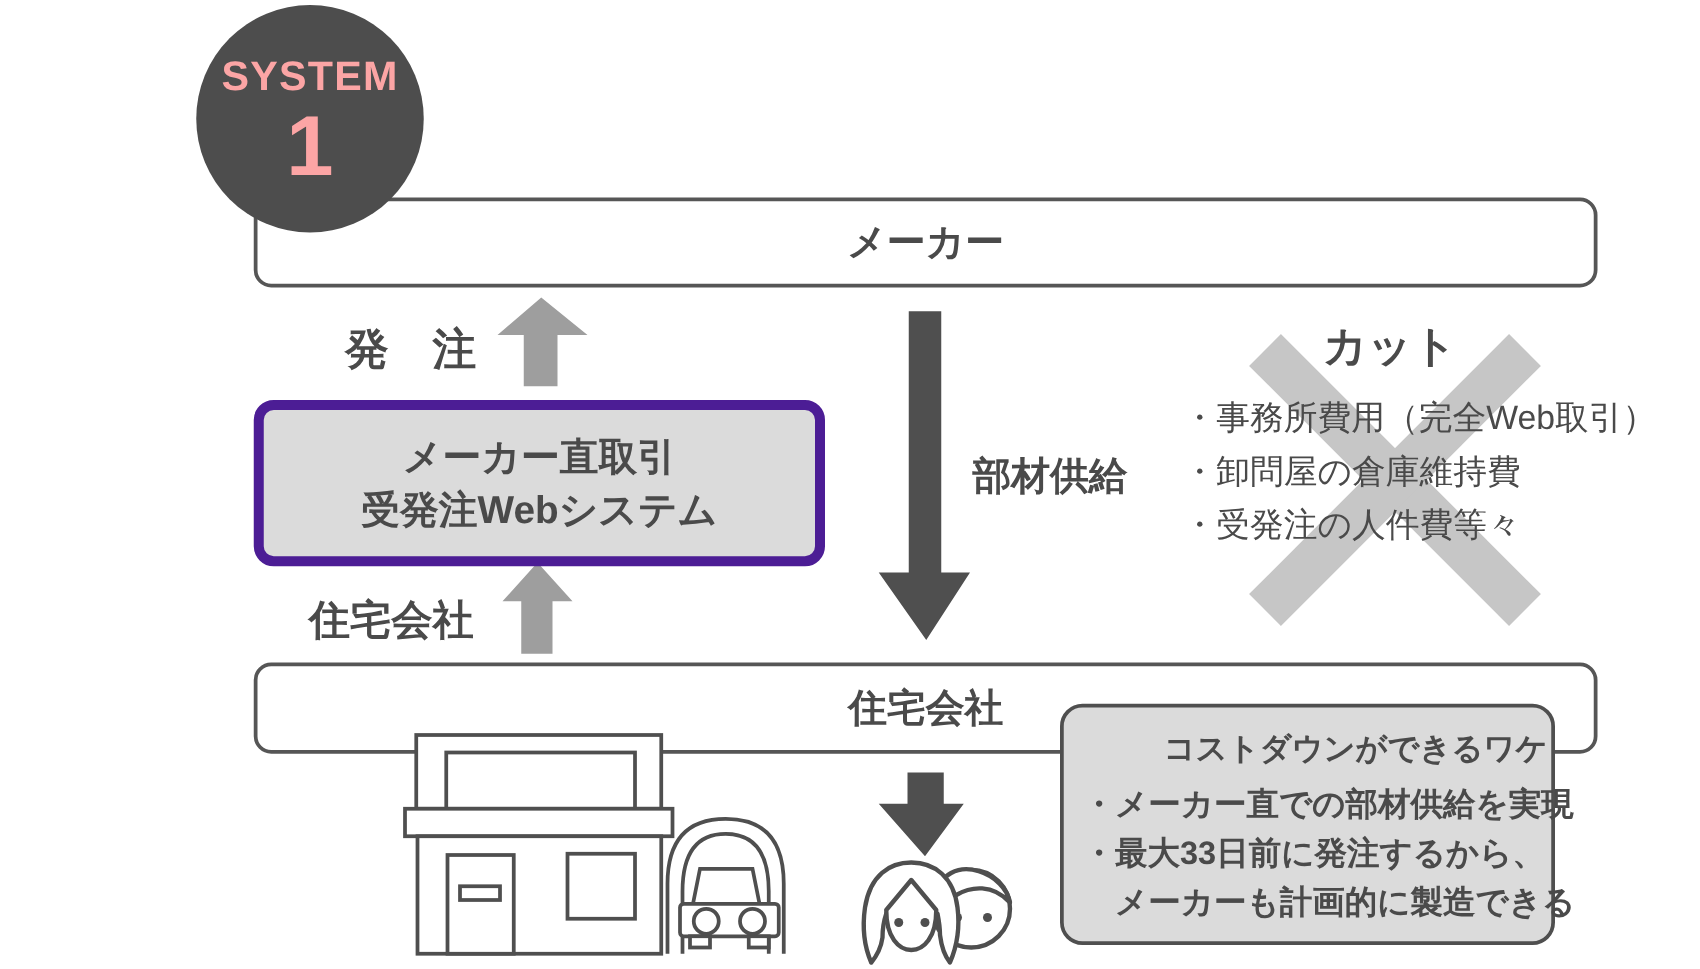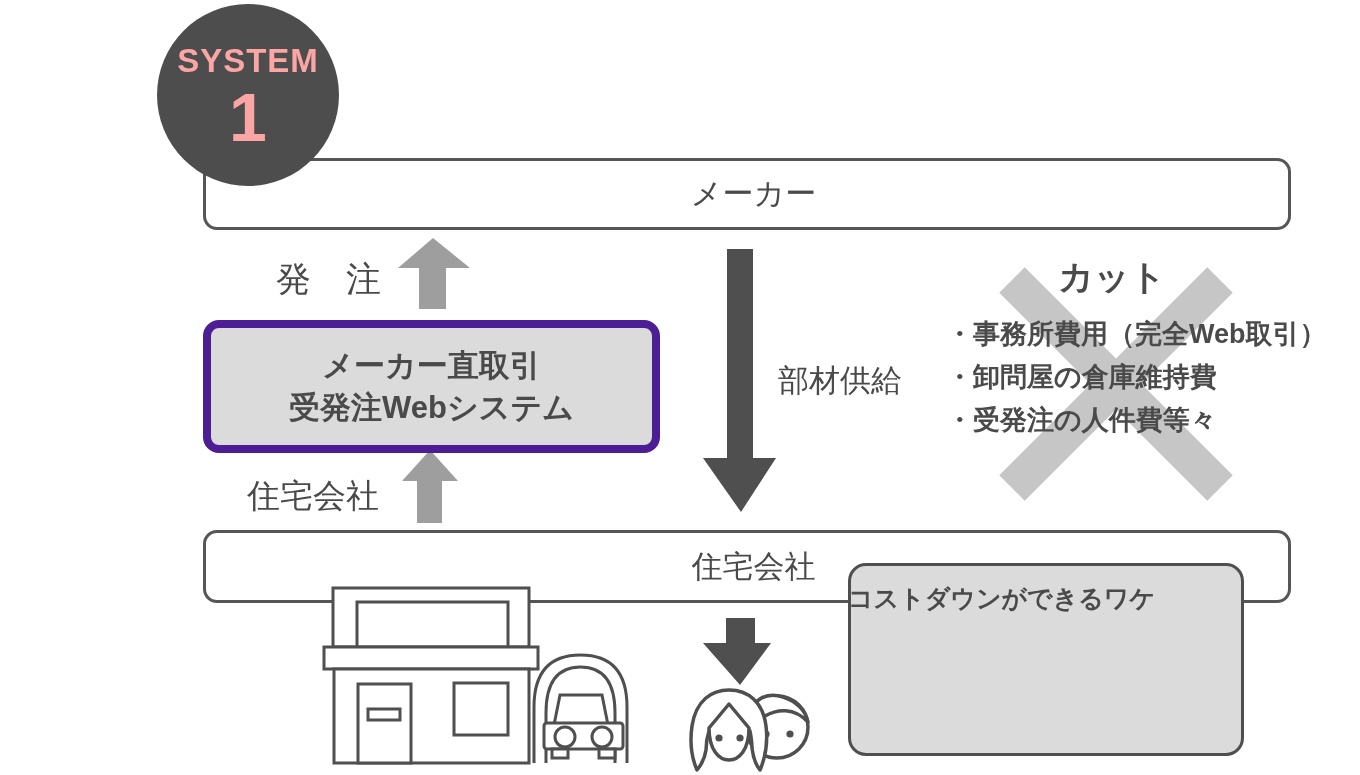--- a/index.html
+++ b/index.html
@@ -15,45 +15,45 @@
     left:157px;top:4px;width:182px;height:182px;border-radius:50%;
     background:#4d4d4d;z-index:4;display:flex;flex-direction:column;
     align-items:center;justify-content:center;color:#fca5a5;text-align:center;
   }
   #badge .sys{font-size:33px;font-weight:bold;letter-spacing:1px;margin-top:2px;}
   #badge .num{font-size:68px;font-weight:bold;line-height:66px;margin-top:4px;}
   
   .band{
     background:#ffffff;border:3px solid #565656;border-radius:14px;z-index:2;
     display:flex;align-items:center;justify-content:center;
-    font-size:31px;font-weight:normal;padding-left:13px;
+    font-size:31px;font-weight:bold;
   }
   #maker-box{left:203px;top:158px;width:1069px;height:66px;}
   #housing-box{left:203px;top:530px;width:1069px;height:67px;}
   
   #web-box{
     left:203px;top:320px;width:441px;height:117px;background:#dbdbdb;
     border:8px solid #4c1d95;border-radius:16px;z-index:2;
     display:flex;flex-direction:column;align-items:center;justify-content:center;
     font-size:31px;font-weight:bold;line-height:42px;text-align:center;
   }
   
-  .flow-label{z-index:3;font-weight:normal;white-space:nowrap;text-align:center;}
+  .flow-label{z-index:3;font-weight:bold;white-space:nowrap;text-align:center;}
   #order-label{left:276px;top:256px;font-size:35px;}
   #input-label{left:247px;top:474px;font-size:33px;}
   #supply-label{left:778px;top:360px;font-size:31px;}
   
   #cut-title{left:1022px;top:254px;width:180px;text-align:center;font-size:35px;font-weight:bold;z-index:3;}
-  #cut-list{left:946px;top:313px;font-size:27px;font-weight:bold;line-height:43px;z-index:3;white-space:nowrap;}
+  #cut-list{left:946px;top:313px;font-size:27px;font-weight:normal;line-height:43px;z-index:3;white-space:nowrap;}
   
   #costdown-box{
     left:848px;top:563px;width:390px;height:187px;background:#dbdbdb;
     border:3px solid #4f4f4f;border-radius:18px;z-index:5;
   }
-  #costdown-title{left:848px;top:582px;width:390px;text-align:left;font-size:25px;font-weight:bold;z-index:6;}
+  #costdown-title{left:848px;top:582px;width:390px;text-align:right;font-size:25px;font-weight:bold;z-index:6;}
   #costdown-list{left:866px;top:624px;font-size:26px;font-weight:bold;line-height:39px;z-index:6;white-space:nowrap;}
   
   #house{left:318px;top:585px;width:330px;height:190px;z-index:3;}
   #couple{left:682px;top:670px;width:132px;height:103px;z-index:3;}
 </style>
 </head>
 <body>
 
 <div id="stage">
 
@@ -97,20 +97,25 @@
 
   <div id="cut-title" class="abs">カット</div>
   <div id="cut-list" class="abs">
     <div>・事務所費用（完全Web取引）</div>
     <div>・卸問屋の倉庫維持費</div>
     <div>・受発注の人件費等々</div>
   </div>
 
   <div id="costdown-box" class="abs"></div>
   <div id="costdown-title" class="abs">コストダウンができるワケ</div>
+  <div id="costdown-list" class="abs">
+    <div>・メーカー直での部材供給を実現</div>
+    <div>・最大33日前に発注するから、</div>
+    <div>　メーカーも計画的に製造できる</div>
+  </div>
 
   <svg id="house" class="abs" viewBox="0 0 330 190" fill="#ffffff" stroke="#4f4f4f" stroke-width="3" stroke-linejoin="miter">
 
     <path d="M216,178 L216,122 Q216,70 262.5,70 Q309,70 309,122 L309,178"></path>
     <path d="M228,178 L228,128 Q228,82 262.5,82 Q297,82 297,128 L297,178"></path>
     <g>
       <path d="M236,140 L242,110 L284,110 L290,140 Z"></path>
       <rect x="226" y="138" width="79" height="26" rx="3"></rect>
       <rect x="234" y="164" width="16" height="9"></rect>
       <rect x="281" y="164" width="16" height="9"></rect>

